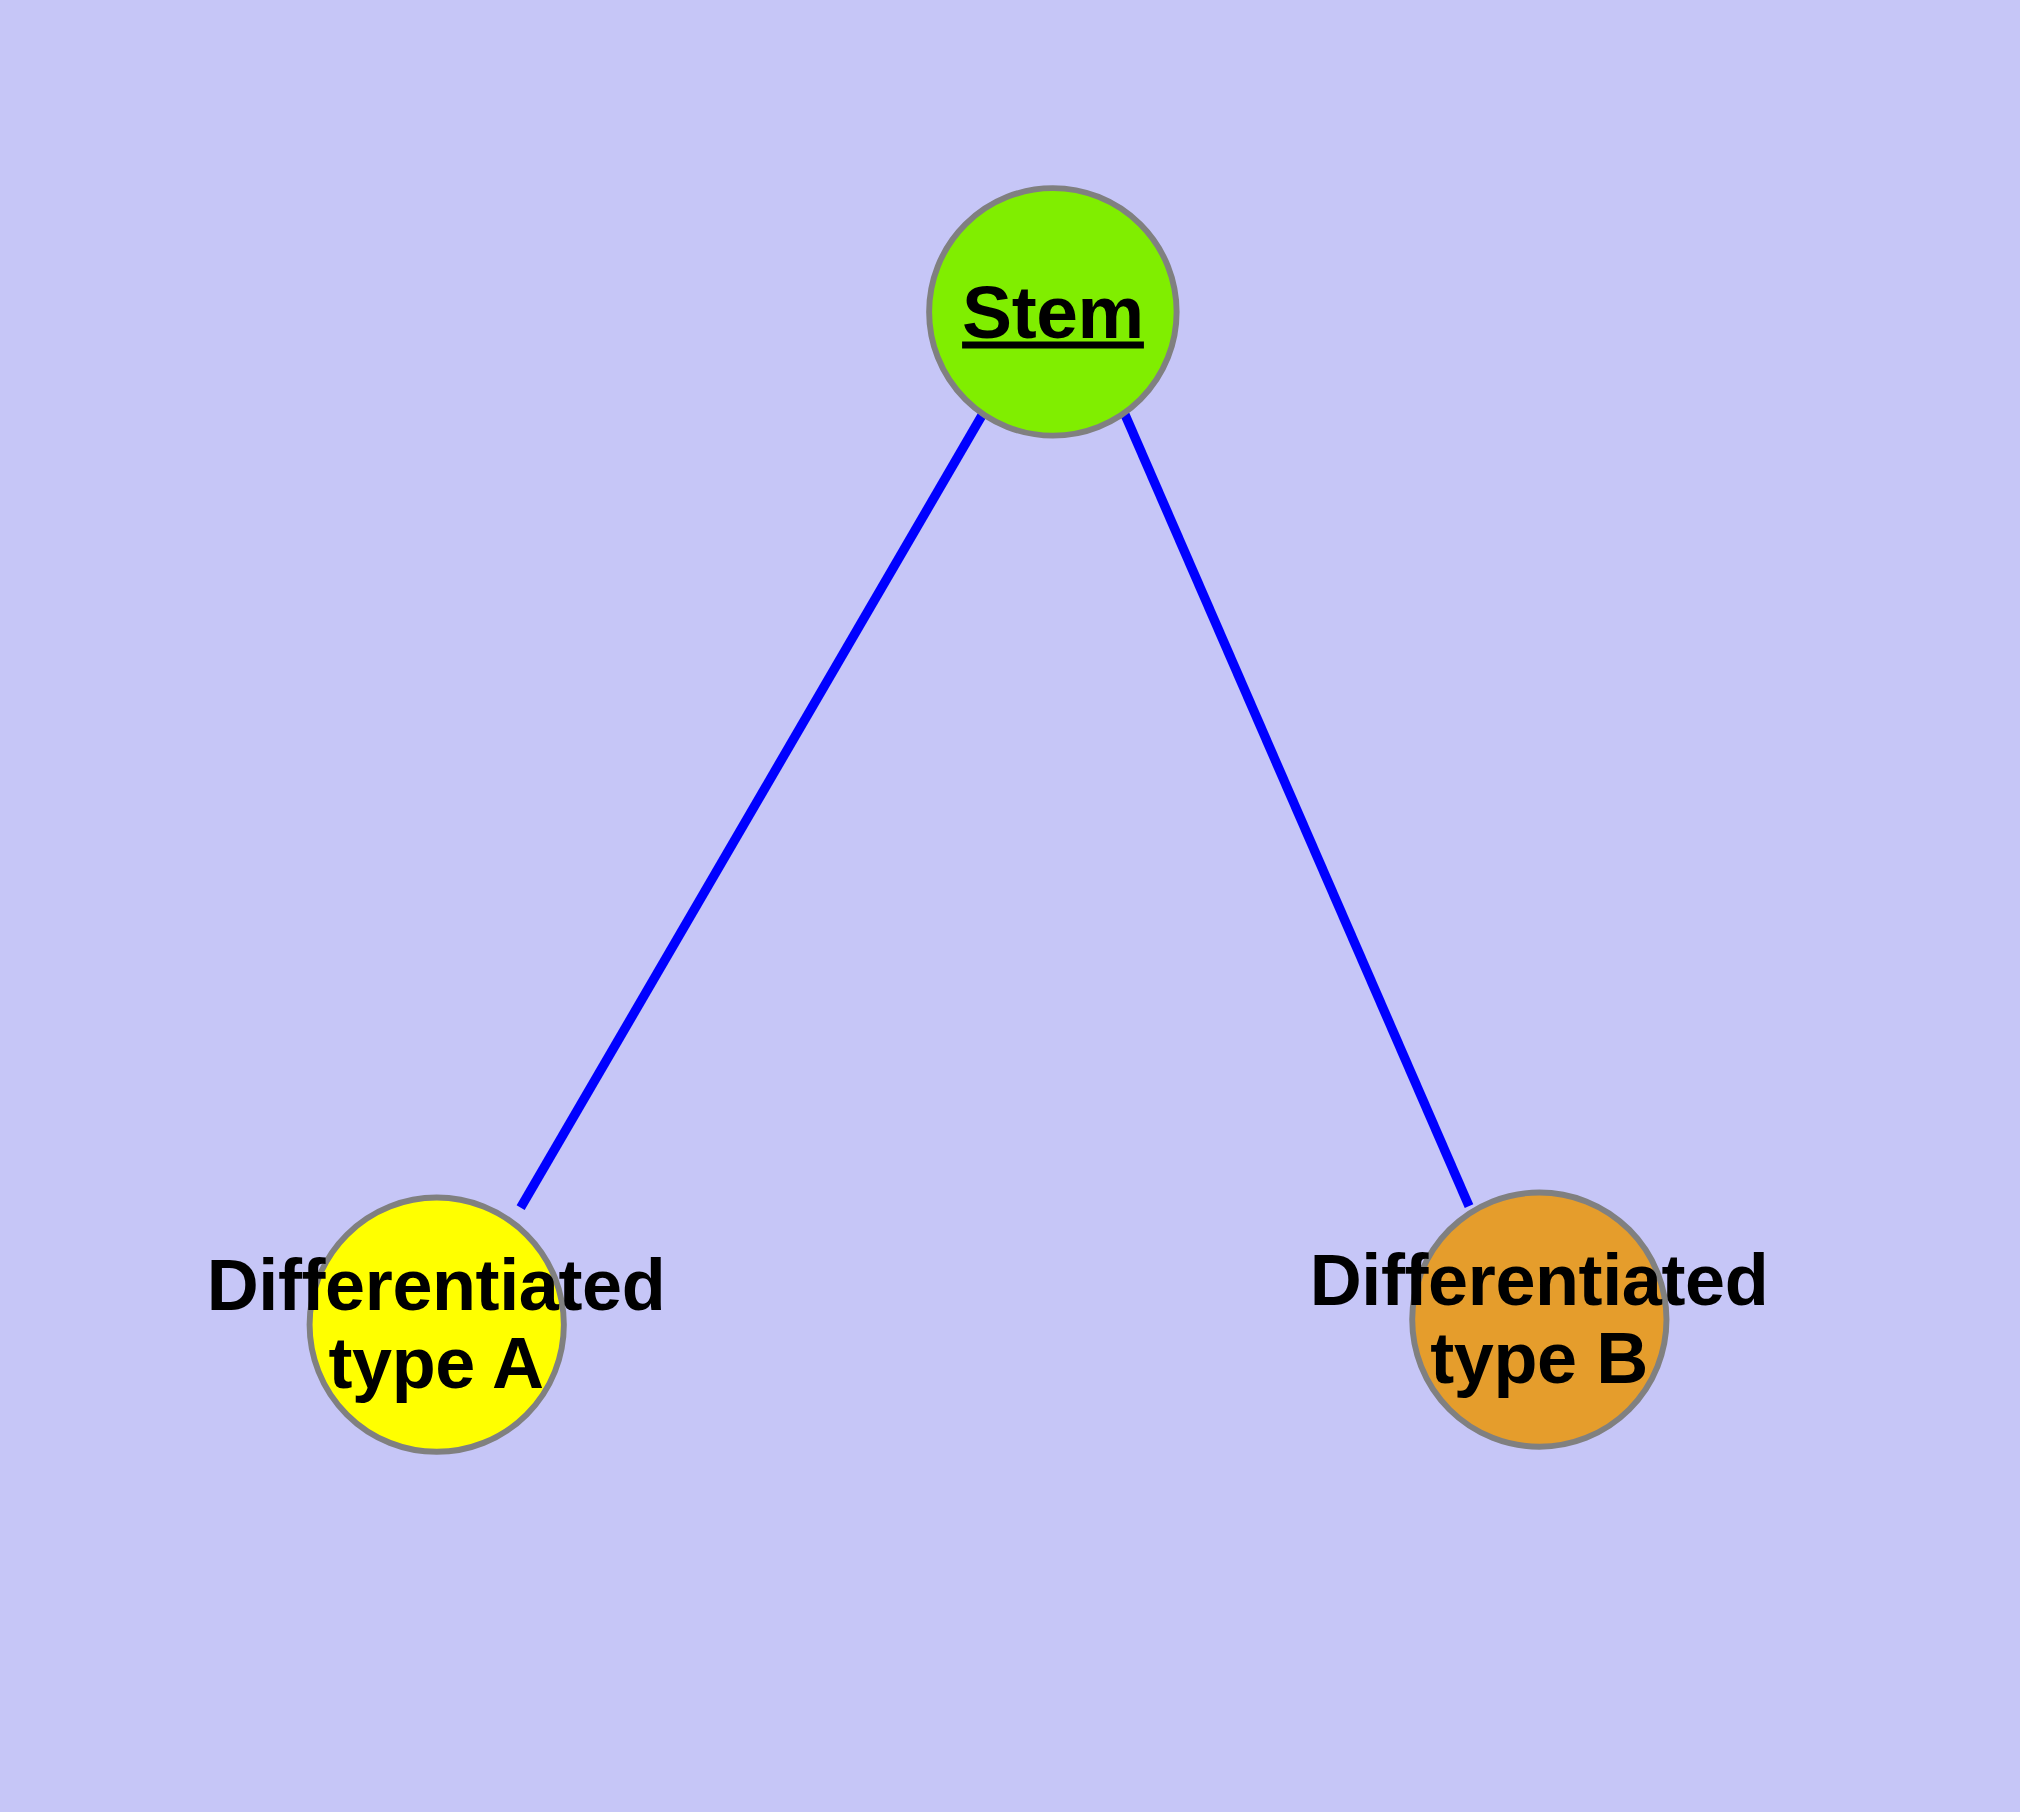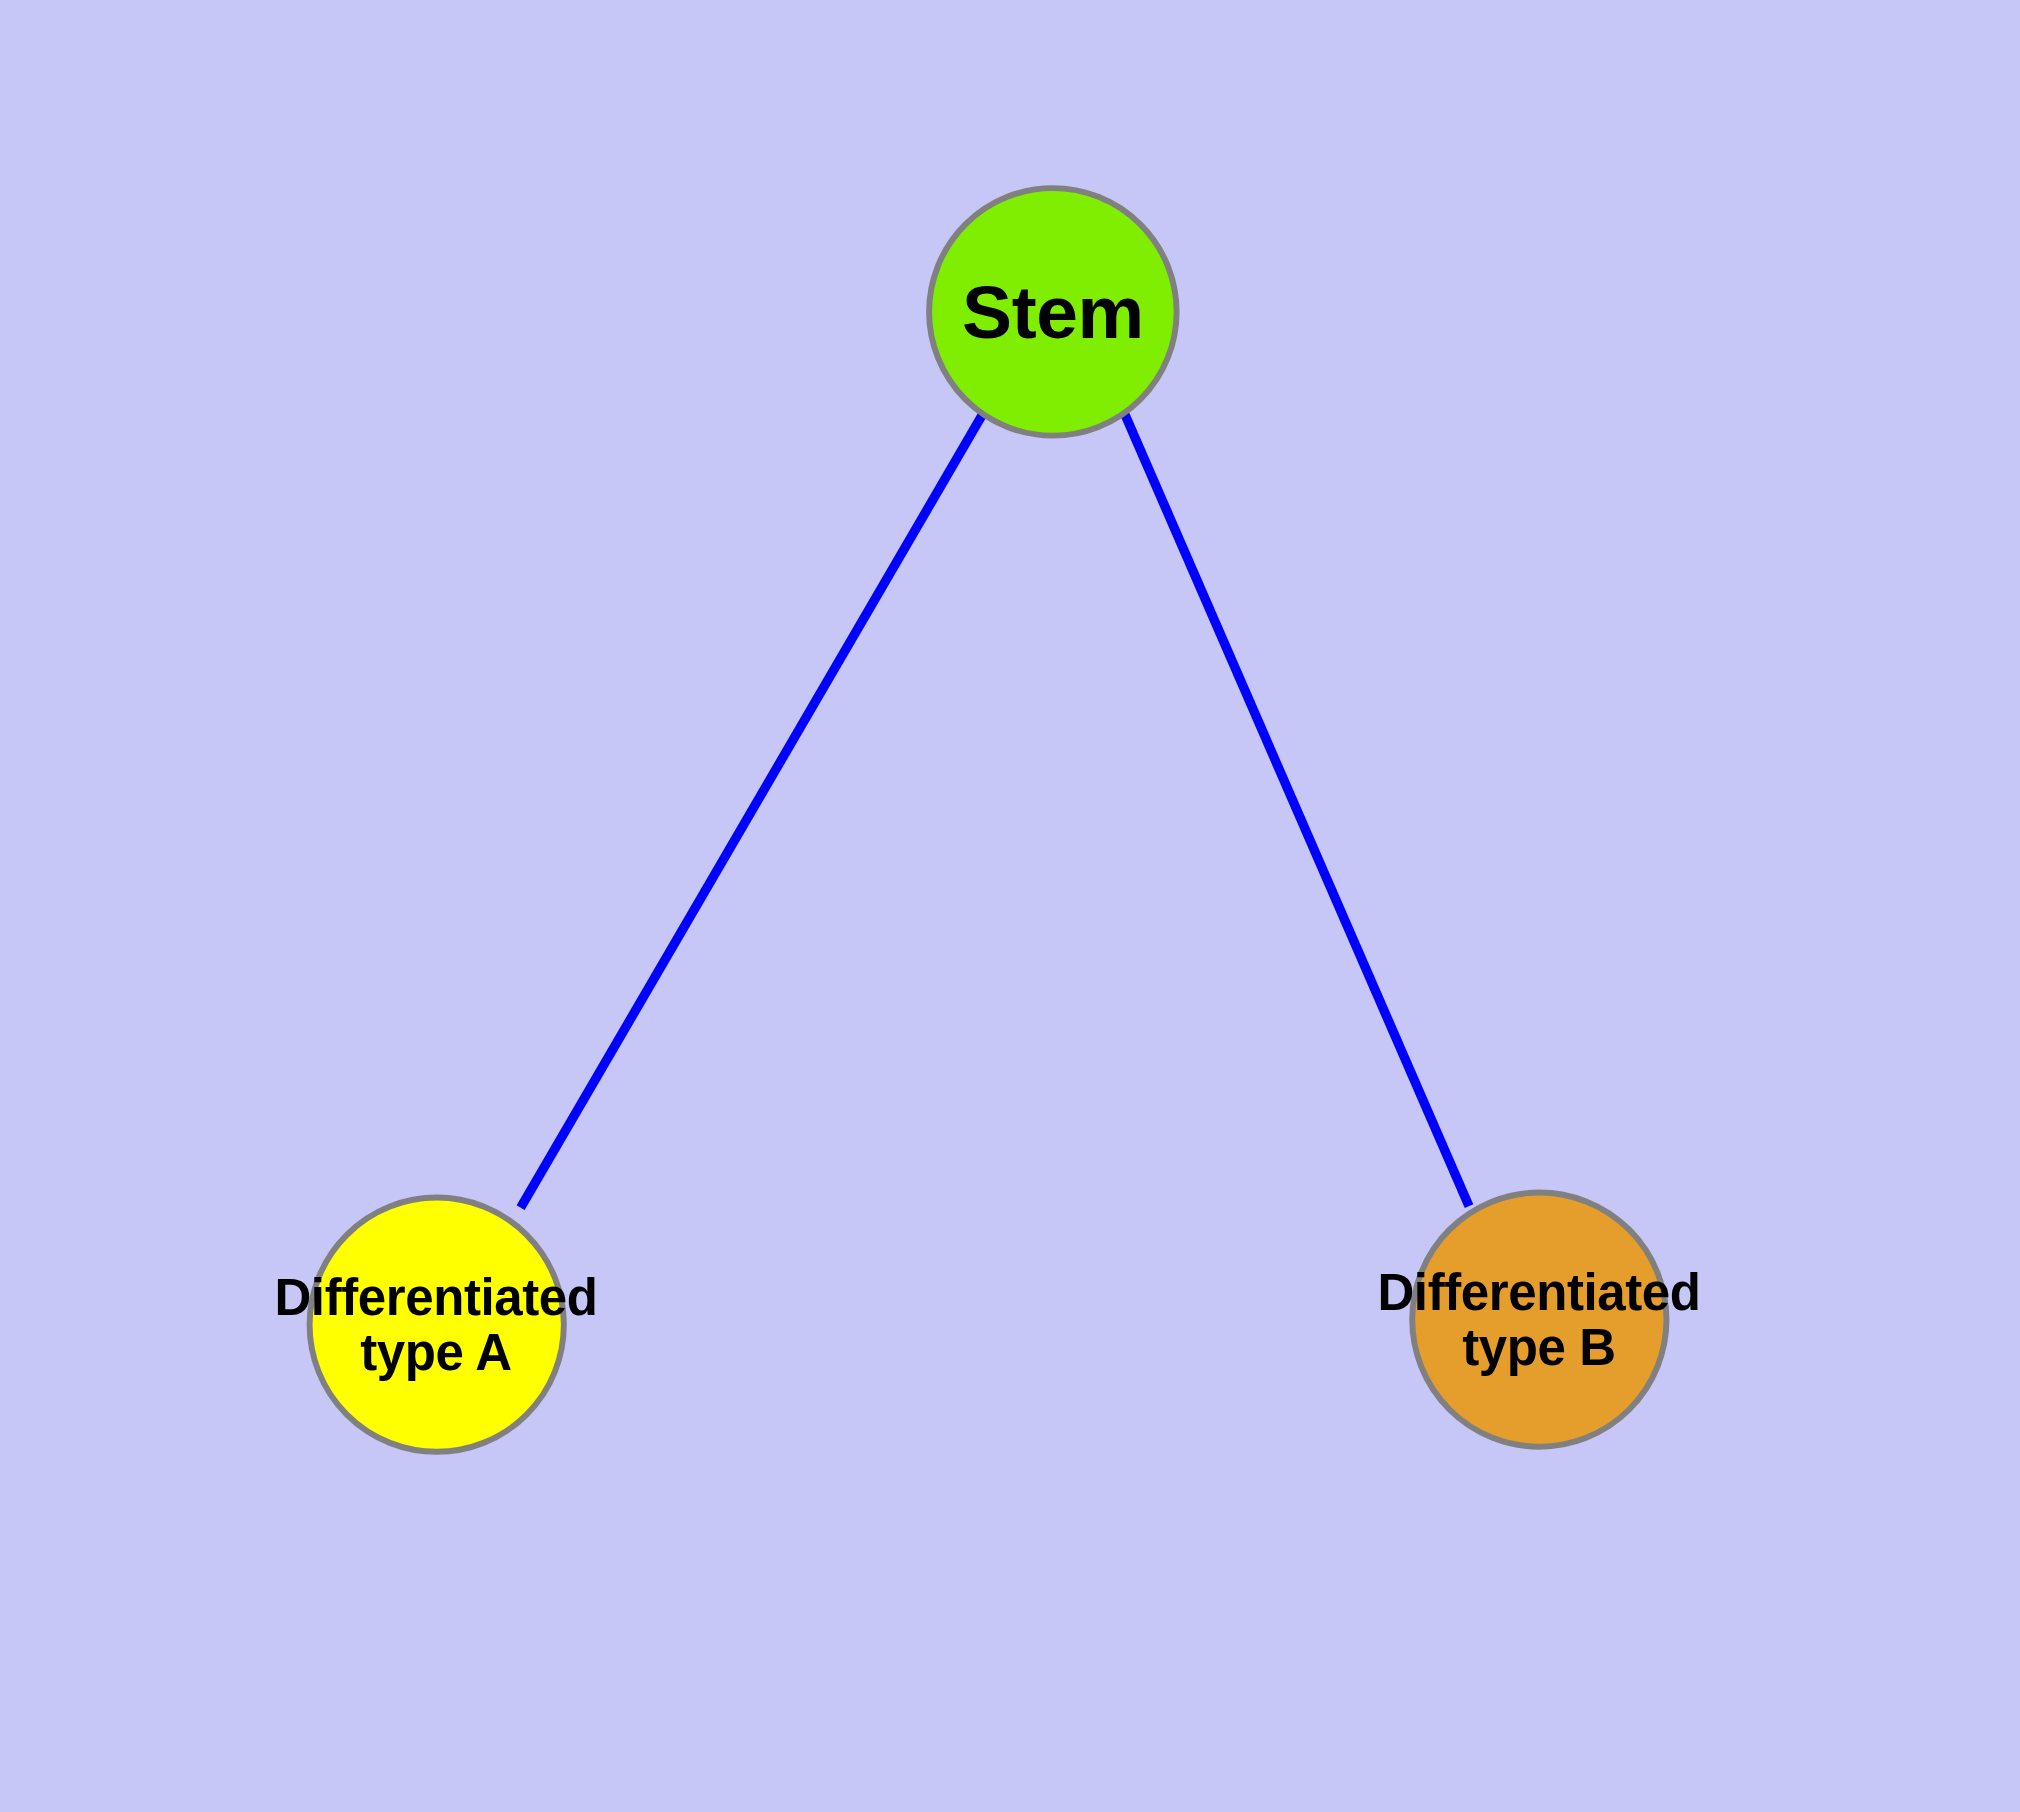--- a/index.html
+++ b/index.html
@@ -29,22 +29,22 @@
     position: absolute;
     text-align: center;
     font-weight: bold;
     color: #000000;
     white-space: pre;
     line-height: 1.08;
     letter-spacing: -0.4px;
     transform: translate(-50%, -50%);
     pointer-events: none;
   }
-  .label-stem   { font-size: 75px; }
-  .label-diff   { font-size: 51px; }
+  .label-stem   { font-size: 75px; text-decoration: underline; }
+  .label-diff   { font-size: 72px; }
 </style>
 </head>
 <body>
 
 <div id="canvas" style="width: 2021px; height: 1812px;">
 
   <div id="graph-bg" style="background: rgb(198, 198, 247);"></div>
 
   <svg id="graph-svg" viewBox="0 0 2384 2138" xmlns="http://www.w3.org/2000/svg">
     <g id="edge-layer">

